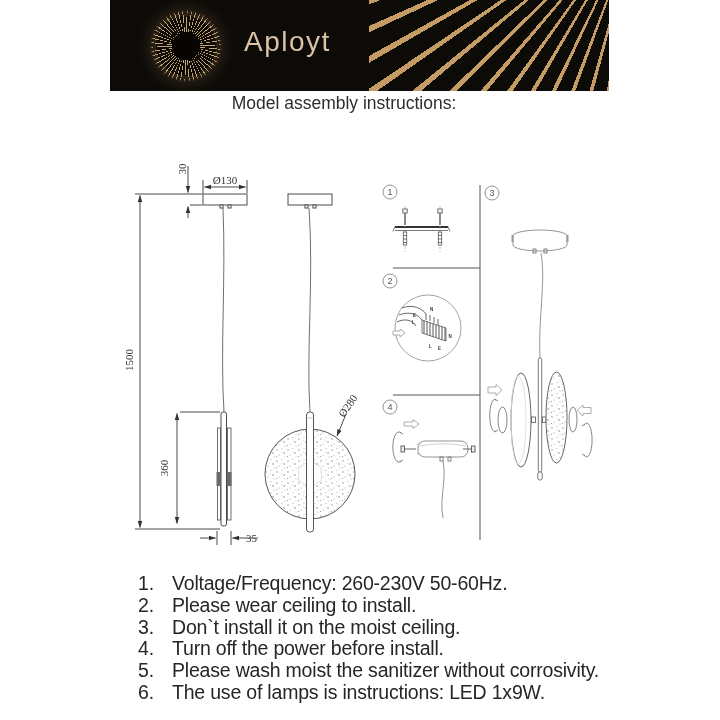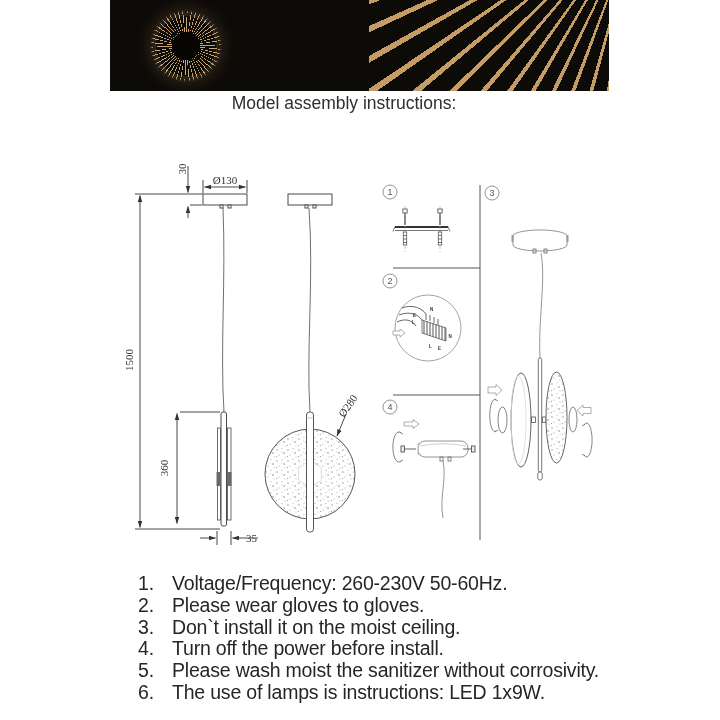--- a/index.html
+++ b/index.html
@@ -38,20 +38,21 @@
 </style>
 </head>
 <body>
 
 <div class="page">
 
   <div class="banner">
     <div class="starburst"></div>
     <div class="starburst-glow"></div>
     <div class="starburst-core"></div>
+    <span class="brand">Aployt</span>
     <div class="fan">
         <div class="fan-inner"></div>
       </div>
   </div>
 
   <div class="title-block">
     <div class="title-line">Model assembly instructions:</div>
   </div>
 
   <svg class="diagram" width="500" height="415" viewBox="0 0 500 415">
@@ -243,21 +244,21 @@
     </g>
   </svg>
 
   <div class="list">
     <div class="list-row">
       <span class="list-num">1.</span>
       <span class="list-text">Voltage/Frequency: 260-230V 50-60Hz.</span>
     </div>
     <div class="list-row">
       <span class="list-num">2.</span>
-      <span class="list-text">Please wear gloves to gloves.</span>
+      <span class="list-text">Please wear ceiling to install.</span>
     </div>
     <div class="list-row">
       <span class="list-num">3.</span>
       <span class="list-text">Don`t install it on the moist ceiling.</span>
     </div>
     <div class="list-row">
       <span class="list-num">4.</span>
       <span class="list-text">Turn off the power before install.</span>
     </div>
     <div class="list-row">

